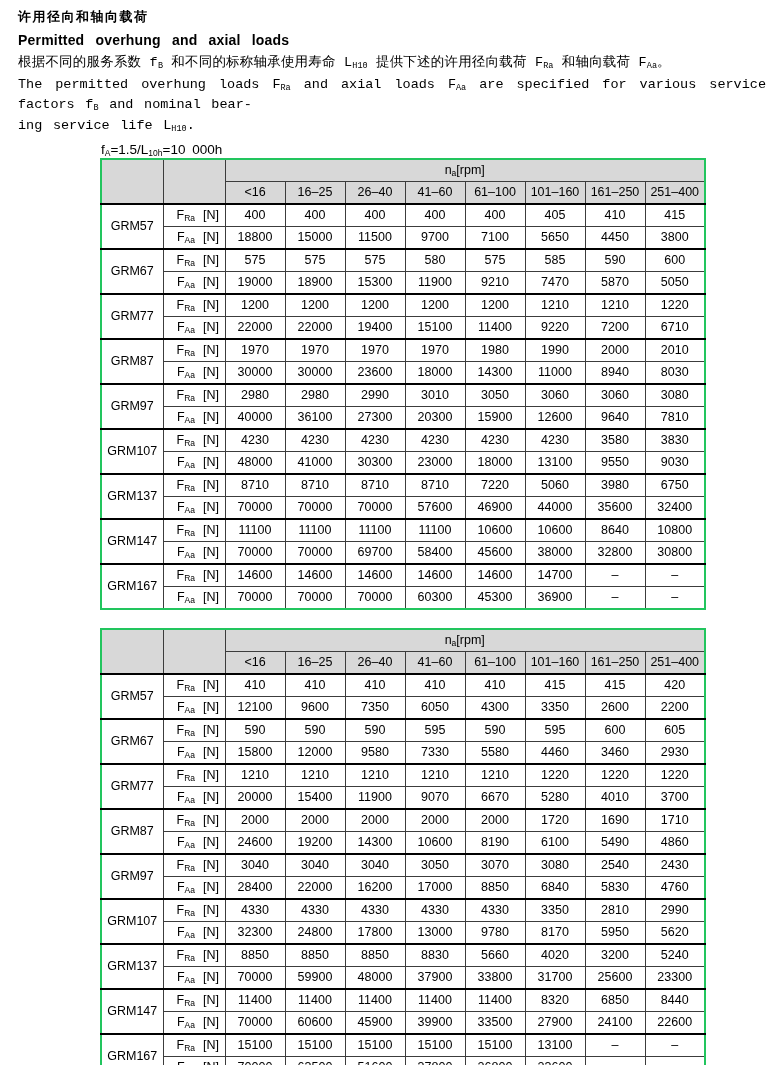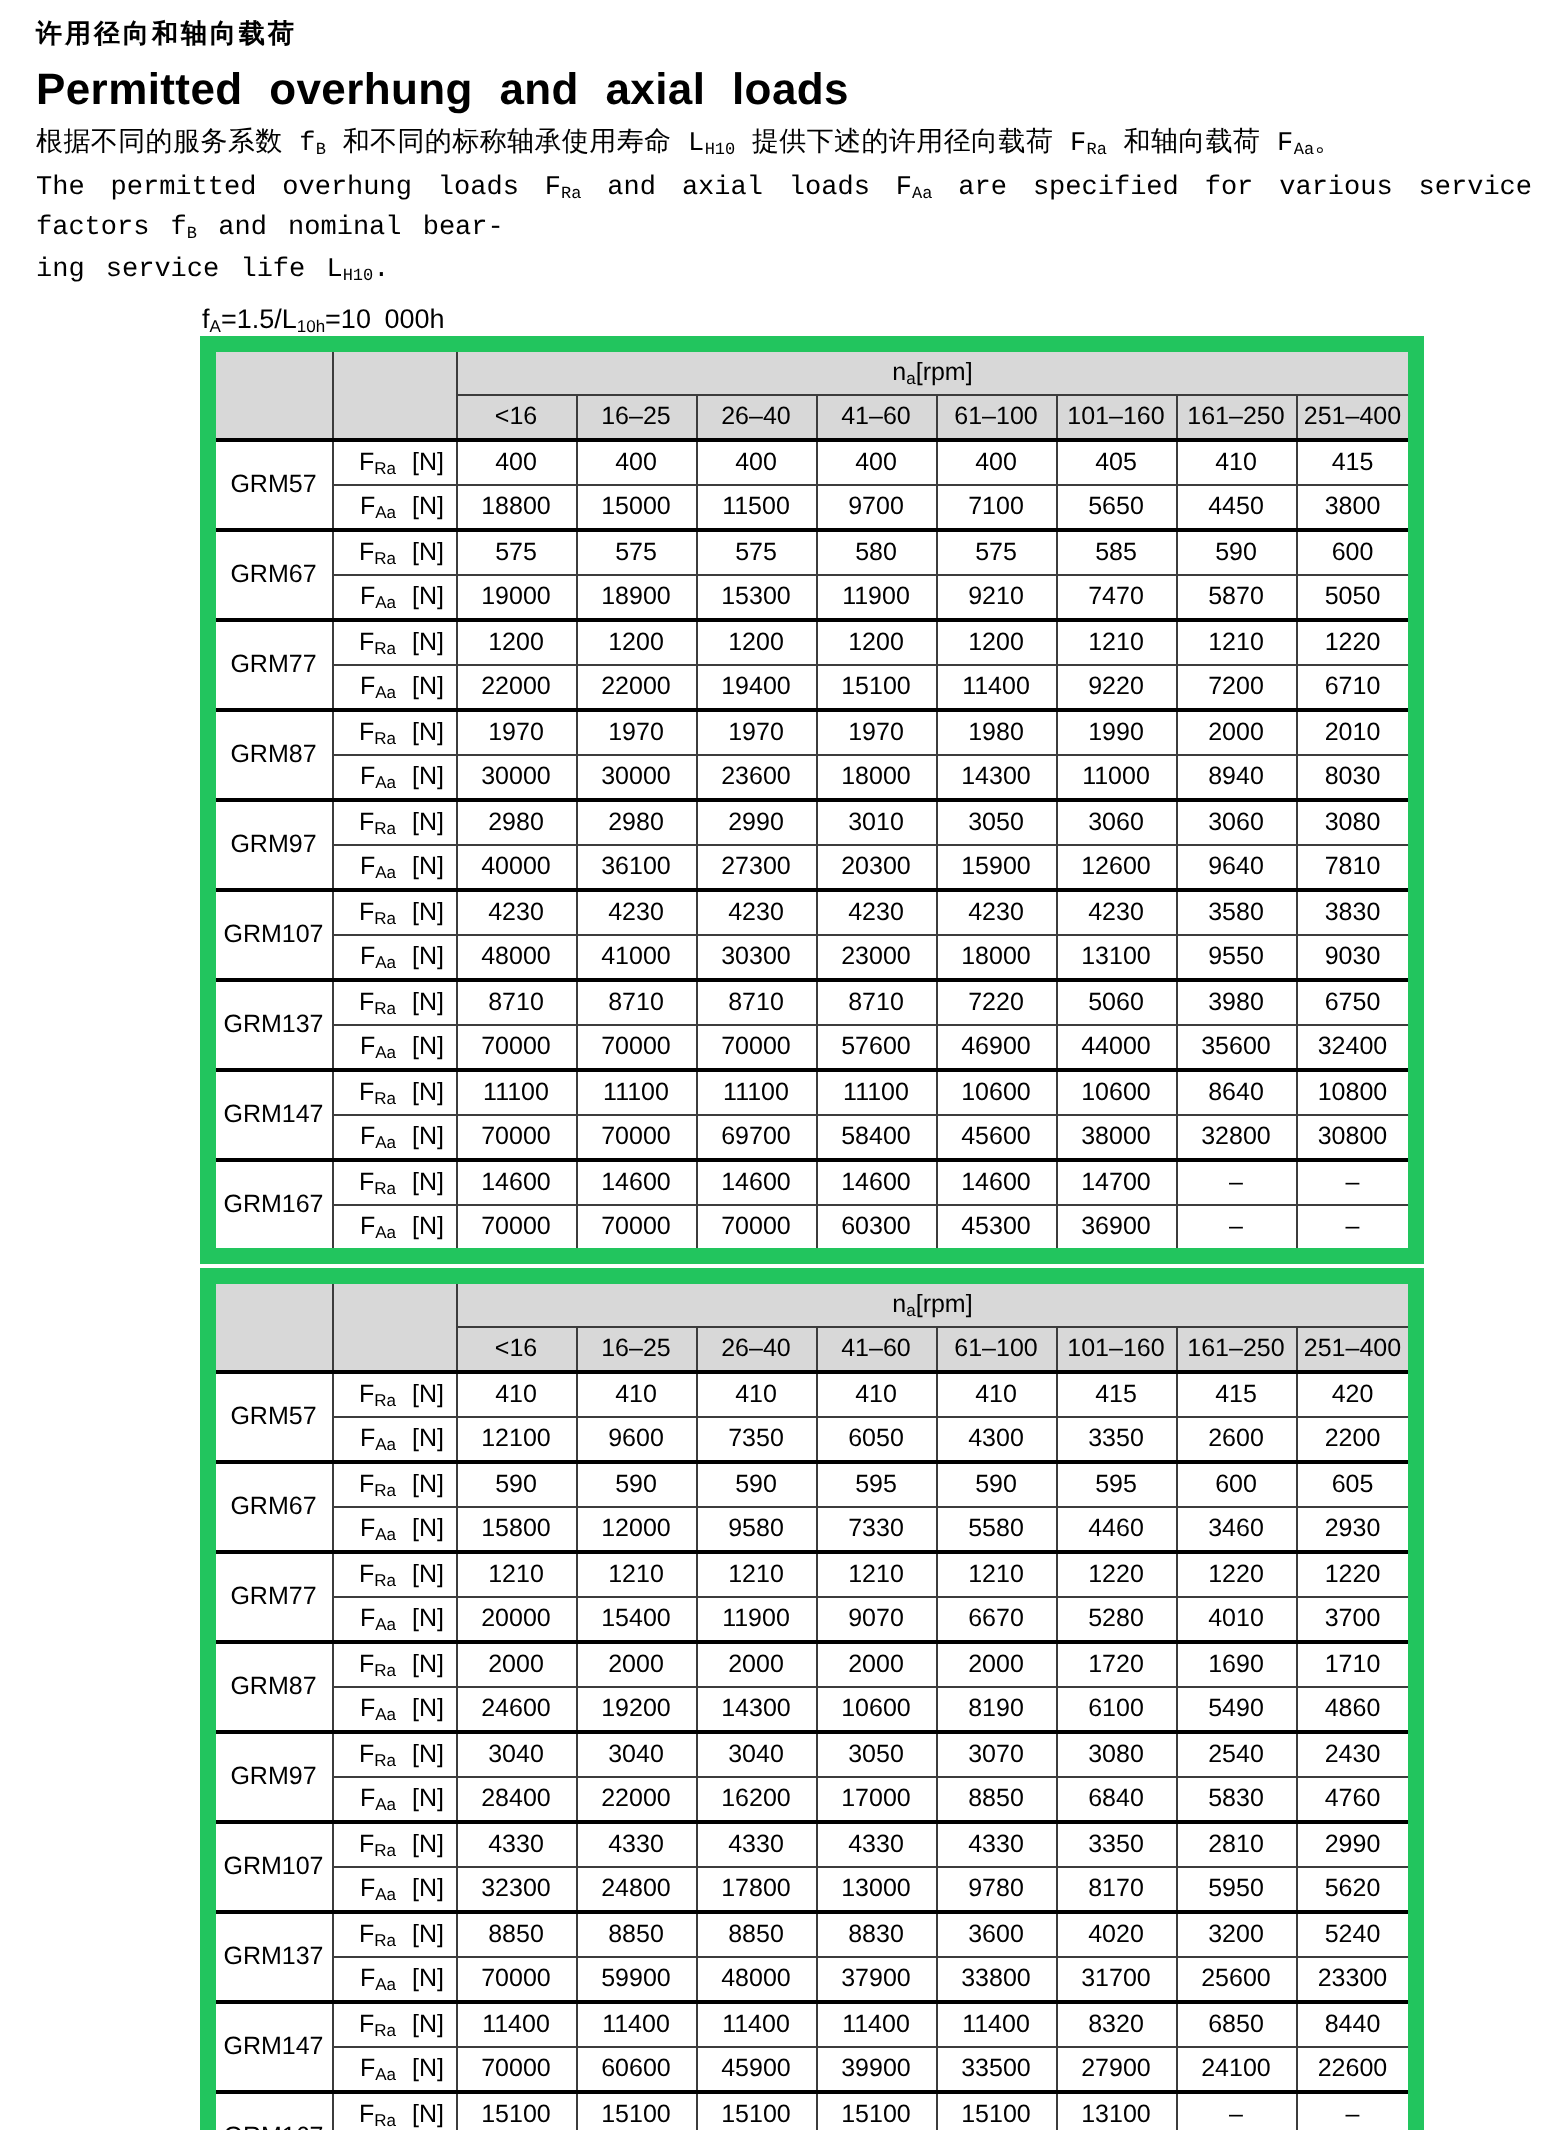--- a/index.html
+++ b/index.html
@@ -9,37 +9,37 @@
     width: 780px; height: 1065px; background: #fff; color: var(--ink);
     font-family: "Liberation Sans", "DejaVu Sans", sans-serif;
     overflow: hidden;
   }
   .page { padding: 5px 16px 0 18px; }
   .title-zh {
     font-size: 13px; font-weight: bold; margin: 3px 0 6px;
     letter-spacing: 1.5px;
   }
   .title-en {
-    font-size: 22px; font-weight: bold; margin: 0 0 5px;
+    font-size: 14px; font-weight: bold; margin: 0 0 5px;
     word-spacing: 7px; letter-spacing: 0.2px;
   }
   .desc { font-size: 13.5px; line-height: 20.5px; margin: 0; font-family: Liberation Mono, monospace; }
   .desc-zh { margin-bottom: 1px; letter-spacing: 0.2px; }
   .desc-en { width: 748px; text-align: justify; word-spacing: 2.5px; }
   sub.sb {
     font-size: 8.5px; line-height: 0; position: relative; top: 2px;
     vertical-align: baseline; letter-spacing: 0;
   }
   .table-block { margin-left: 82px; }
   .caption {
     font-size: 13.5px; margin: 6px 0 1px 1px; word-spacing: 3px;
   }
   table.loads {
     border-collapse: collapse; table-layout: fixed;
-    border: 8px solid #22c55e; margin-bottom: 2px;
+    border: 2px solid #22c55e; margin-bottom: 18px;
   }
   table.loads th, table.loads td {
     border: 1px solid #3c3c3c; padding: 0; text-align: center;
     overflow: hidden; white-space: nowrap;
   }
   thead th {
     background: var(--hdr-fill); font-weight: normal;
     font-size: 12.5px; height: 22px; line-height: 21px;
   }
   thead { border-bottom: 2px solid #000; }
@@ -472,21 +472,21 @@
               <td class="val">5950</td>
               <td class="val">5620</td>
             </tr>
             <tr class="gs">
               <td class="model-cell" rowspan="2">GRM137</td>
               <td class="flabel"><span class="fl">F<sub class="sb">Ra</sub></span><span class="unit">[N]</span></td>
               <td class="val">8850</td>
               <td class="val">8850</td>
               <td class="val">8850</td>
               <td class="val">8830</td>
-              <td class="val">3600</td>
+              <td class="val">5660</td>
               <td class="val">4020</td>
               <td class="val">3200</td>
               <td class="val">5240</td>
             </tr>
             <tr>
               <td class="flabel"><span class="fl">F<sub class="sb">Aa</sub></span><span class="unit">[N]</span></td>
               <td class="val">70000</td>
               <td class="val">59900</td>
               <td class="val">48000</td>
               <td class="val">37900</td>

